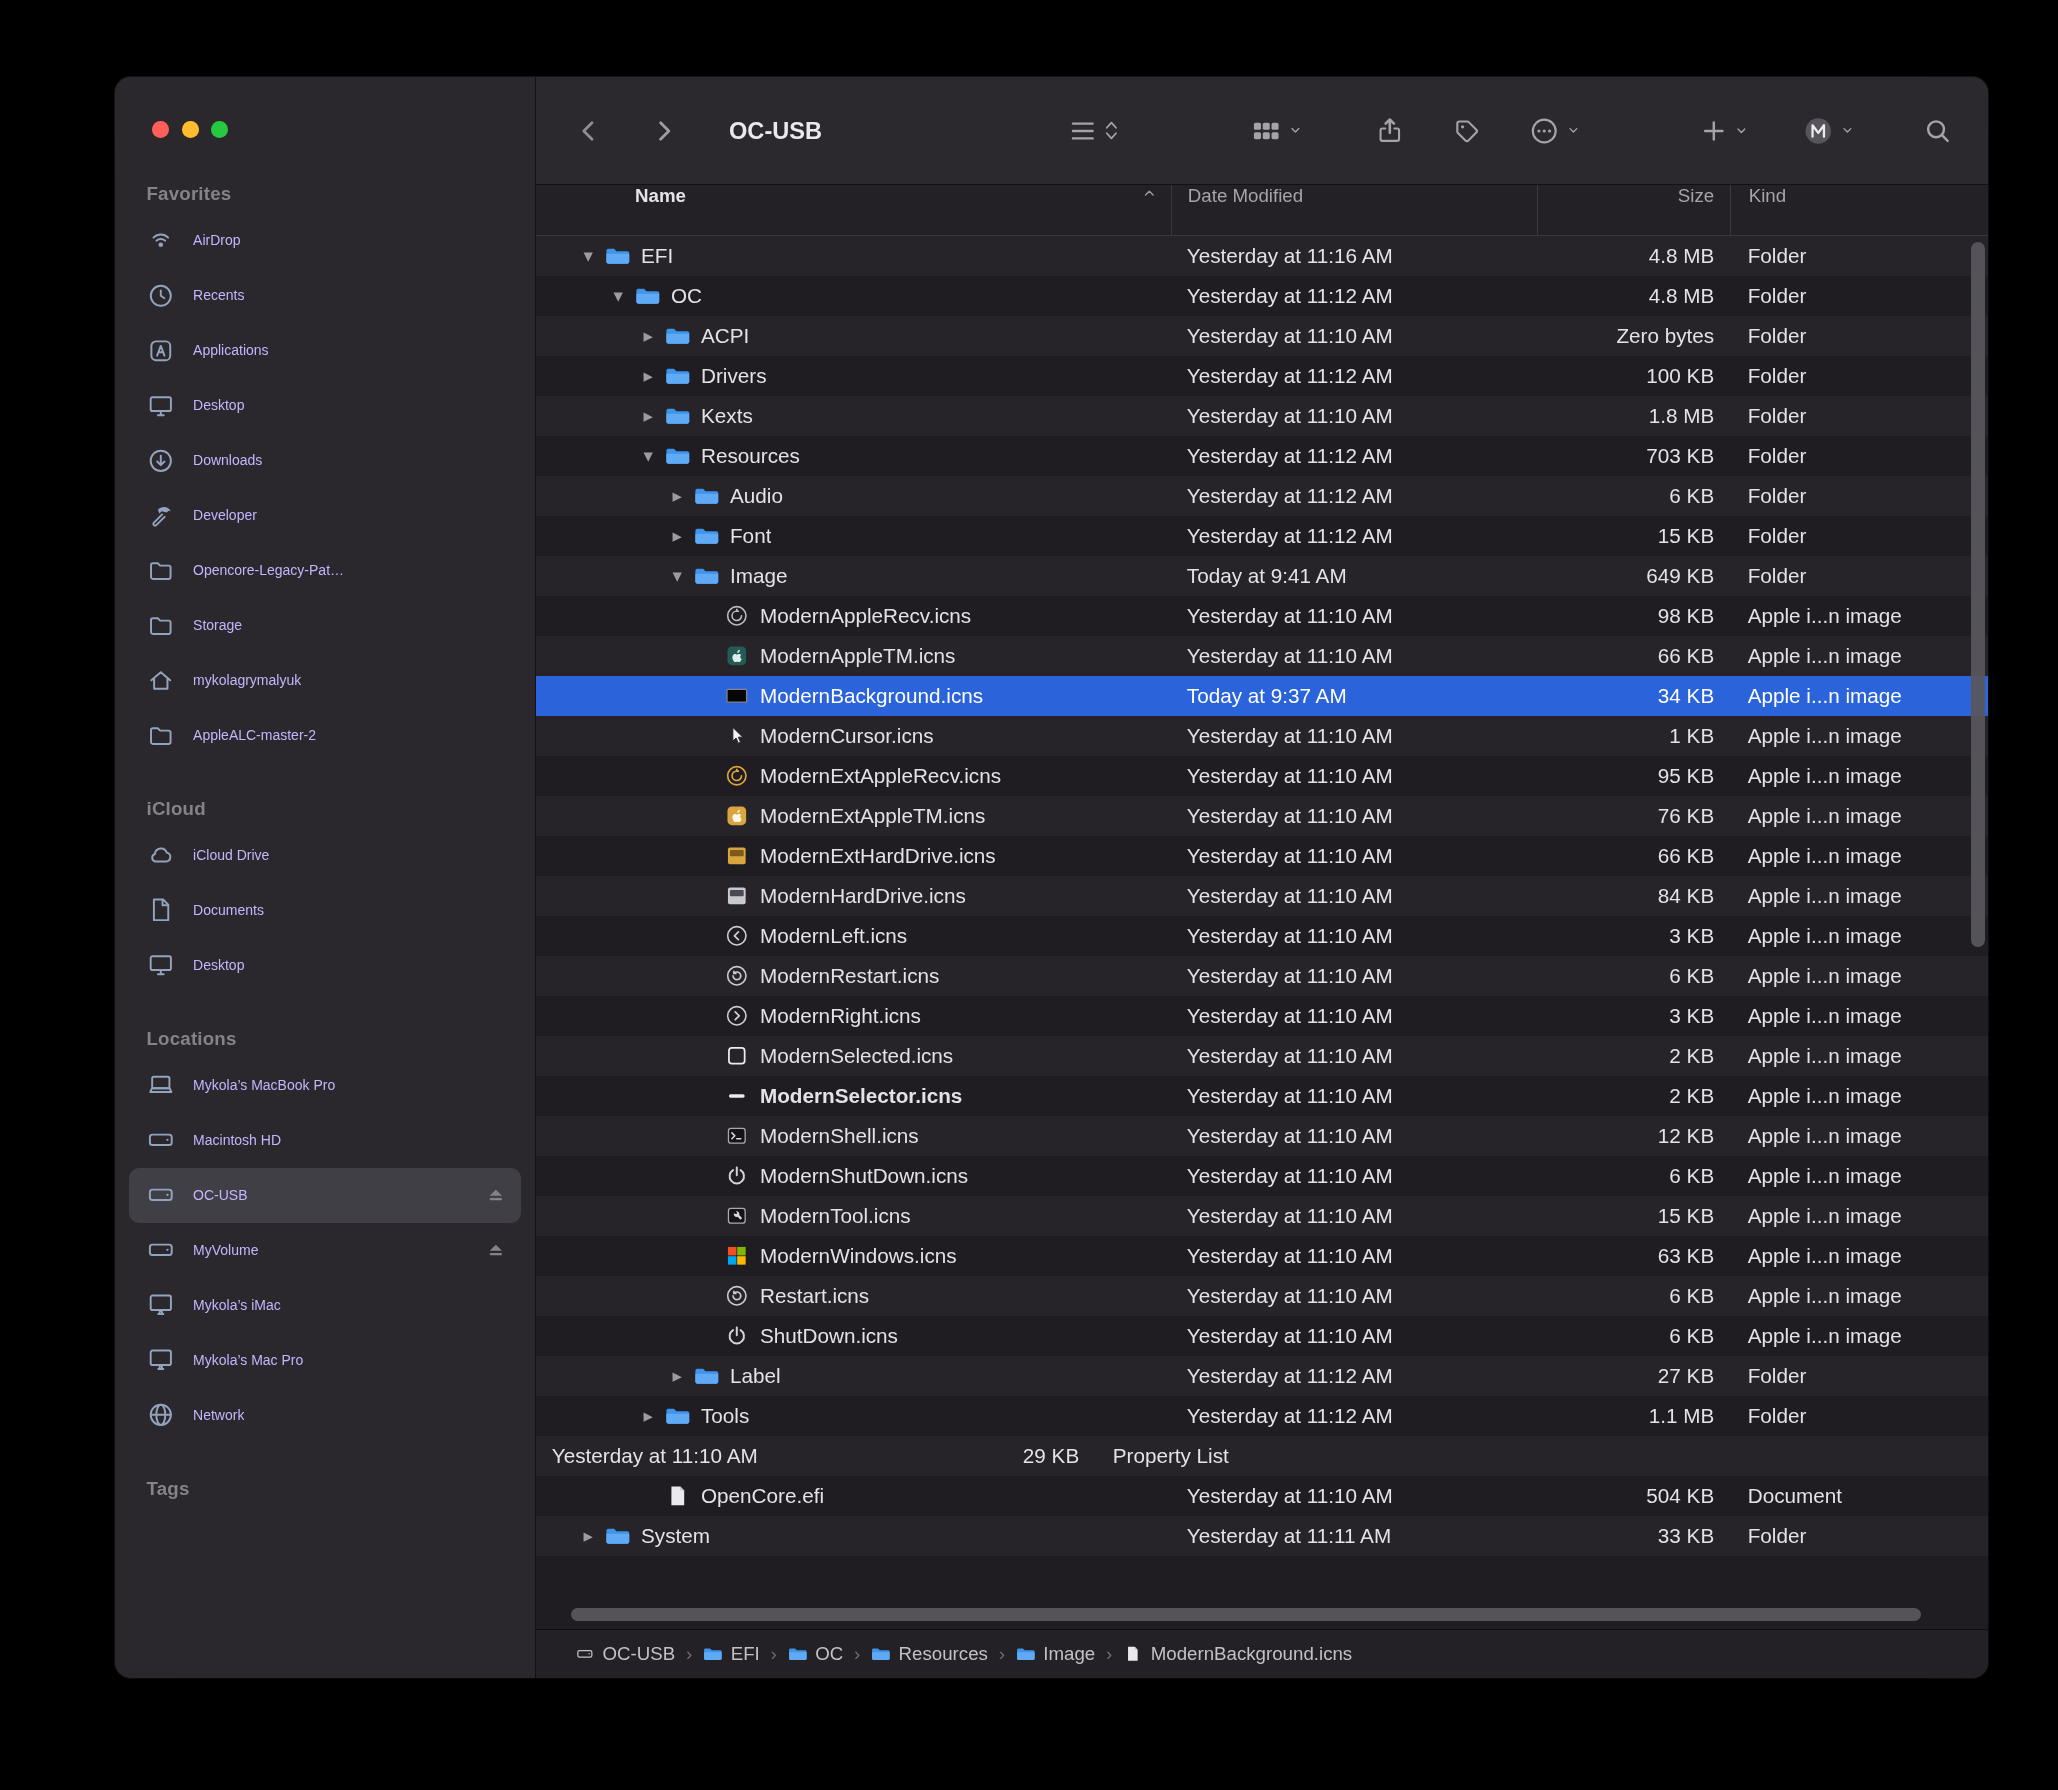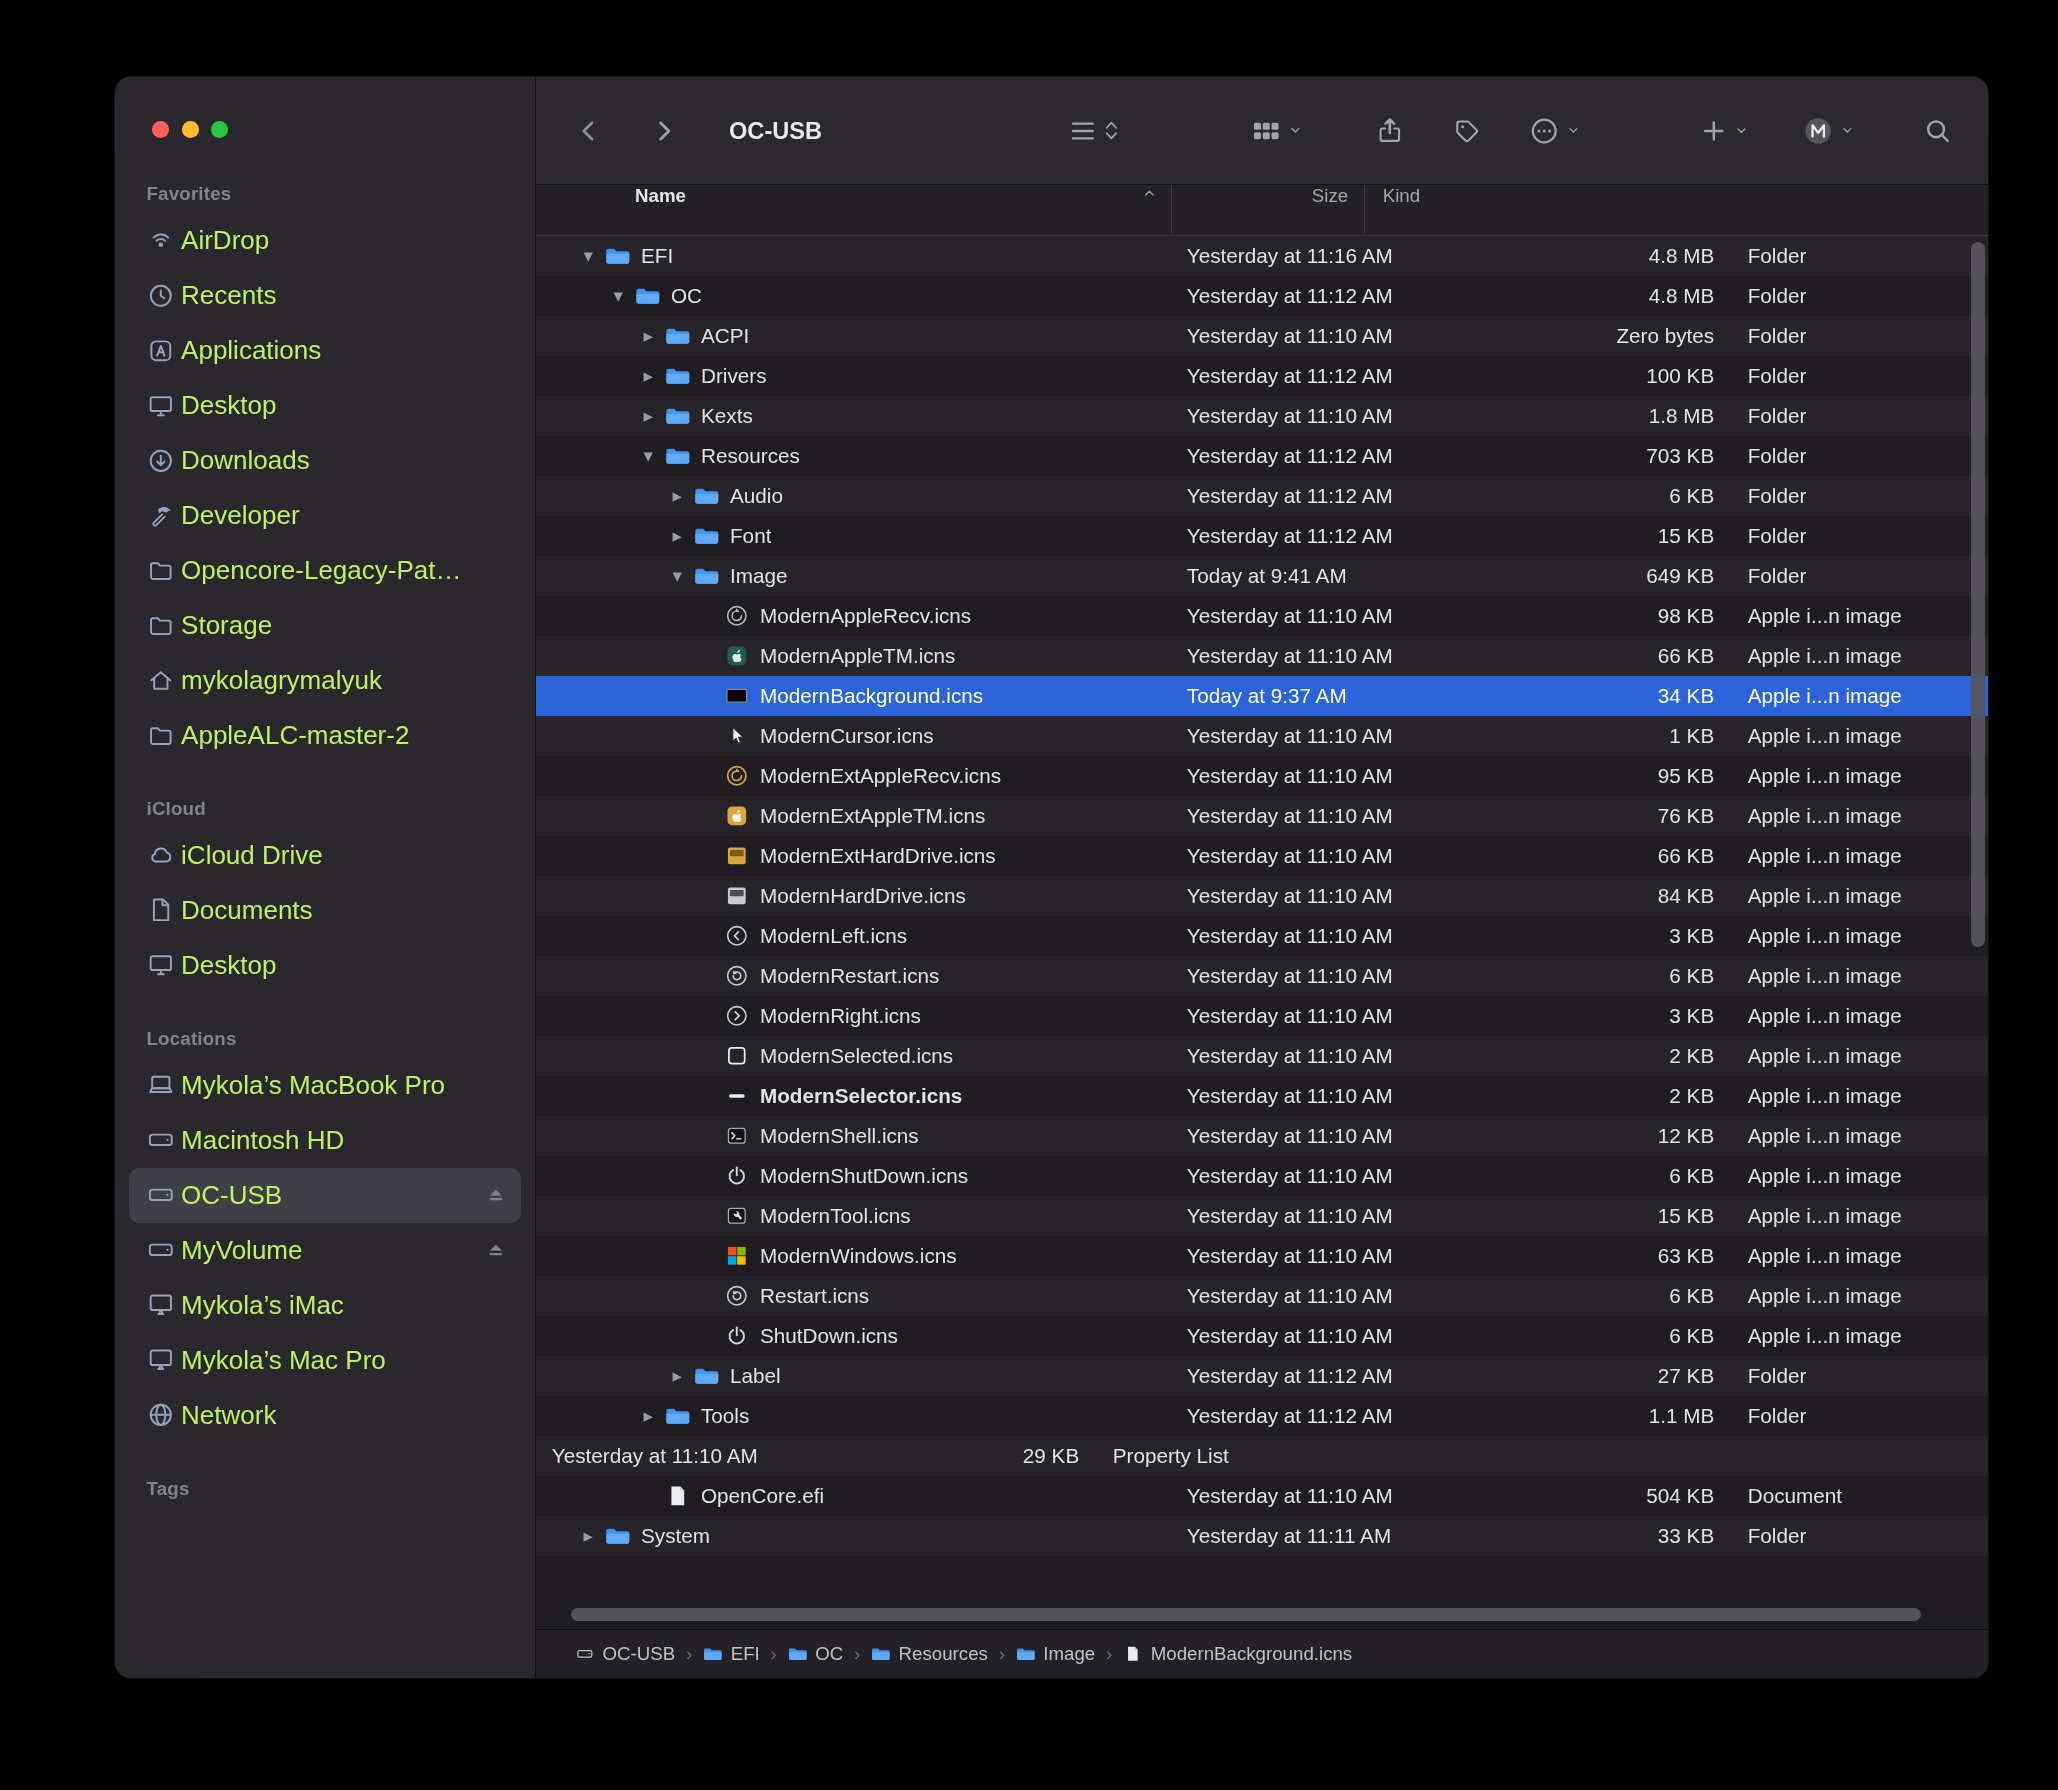--- a/index.html
+++ b/index.html
@@ -11,21 +11,21 @@
   }
   
   .sidebar { flex:0 0 420px; background:#2a282c; padding:0 13.8px; overflow:hidden; }
   .traffic { display:flex; gap:12.8px; padding:44px 0 0 23.6px; height:61px; }
   .light { width:16.7px; height:16.7px; border-radius:50%; }
   .light.red { background:var(--traffic_red,#ff5f57); }
   .light.yellow { background:var(--traffic_yellow,#febc2e); }
   .light.green { background:var(--traffic_green,#28c840); }
   .sb-sections > .sb-section-title:first-child { margin-top:45px; }
   .sb-section-title { color:#84838a; font-size:18.7px; font-weight:700; margin:35px 0 7.9px 17.7px; letter-spacing:0.2px; }
-  .sb-item { display:flex; align-items:center; height:55px; border-radius:9.9px; padding:0 13.8px 0 17.7px; color:#bef264; font-size:26px; gap:5px; white-space:nowrap; overflow:hidden; }
+  .sb-item { display:flex; align-items:center; height:55px; border-radius:9.9px; padding:0 13.8px 0 17.7px; color:#c4b5fd; font-size:14px; gap:17px; white-space:nowrap; overflow:hidden; }
   .sb-item.selected { background:#413f46; }
   .sb-icon { flex:0 0 29.6px; width:29.6px; height:29.6px; color:var(--sidebar_icon,#93a2bd); display:flex; align-items:center; justify-content:center; }
   .sb-icon svg { width:27.6px; height:27.6px; }
   .sb-label { overflow:hidden; text-overflow:ellipsis; }
   .sb-eject { margin-left:auto; width:23.6px; height:23.6px; color:#838289; display:flex; align-items:center; justify-content:center; }
   .sb-eject svg { width:21.7px; height:21.7px; }
   
   .main { flex:1; display:flex; flex-direction:column; background:#1f1d21; position:relative; border-left:1px solid #121116; min-width:0; }
   .toolbar { flex:0 0 108px; background:#2b292d; position:relative; border-bottom:1px solid #121116; }
   .tb { position:absolute; top:50%; transform:translateY(-50%); display:flex; align-items:center; gap:6.9px; color:#a4a3aa; }
@@ -394,20 +394,23 @@
 
     <div class="cols">
       <div class="col col-name">
         <span class="col-label">Name</span>
         <span class="sort">
             <svg xmlns="http://www.w3.org/2000/svg" viewBox="0 0 24 24" width="16.7" height="16.7">
               <path d="m6.5 14.5 5.5-5.5 5.5 5.5" stroke="currentColor" stroke-width="2" fill="none" stroke-linecap="round" stroke-linejoin="round"></path>
             </svg>
           </span>
       </div>
+      <div class="col col-date">
+        <span>Date Modified</span>
+      </div>
       <div class="col col-size">
         <span>Size</span>
       </div>
       <div class="col col-kind">
         <span>Kind</span>
       </div>
     </div>
 
     <div class="rows">
         <div class="row lite">

